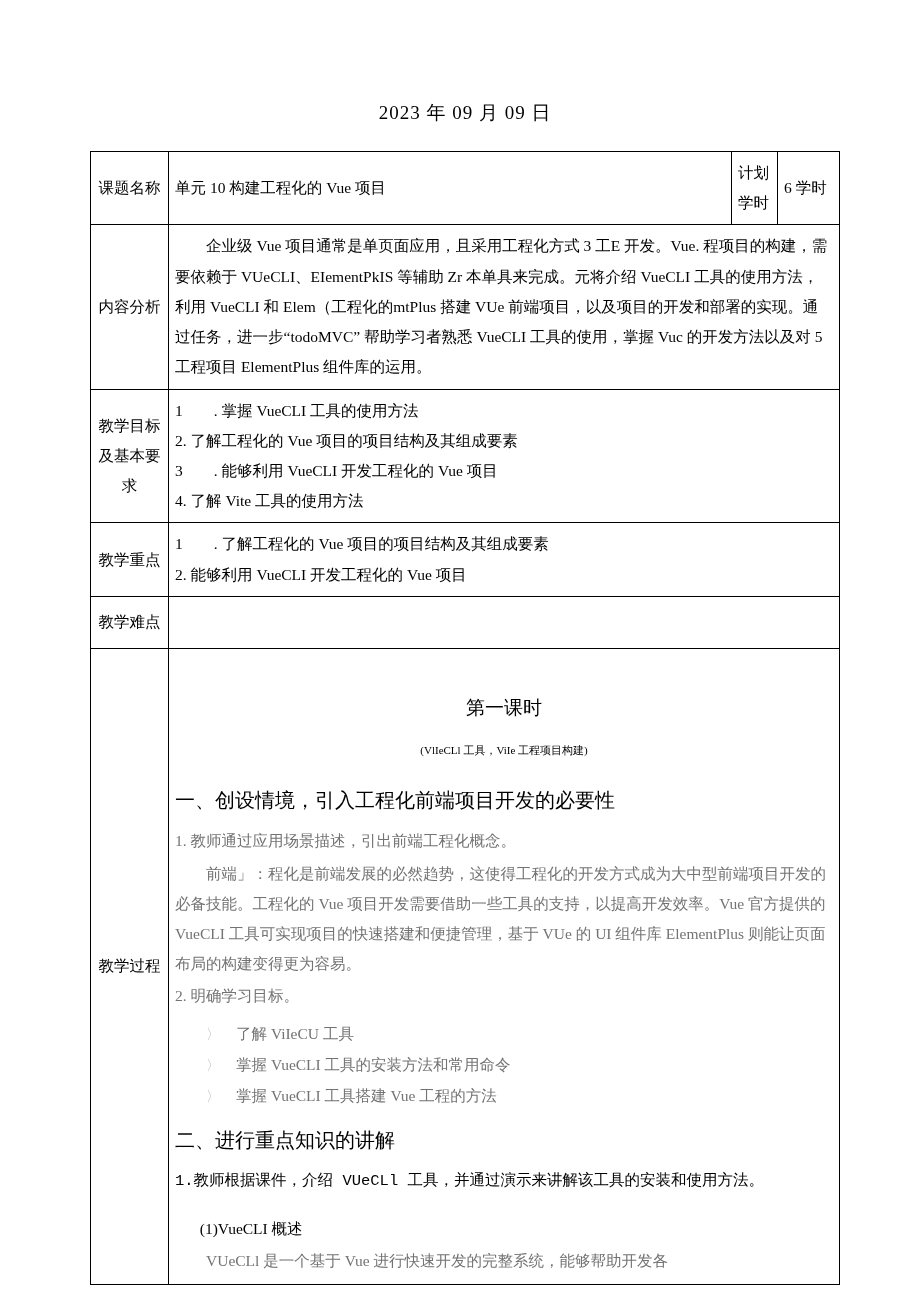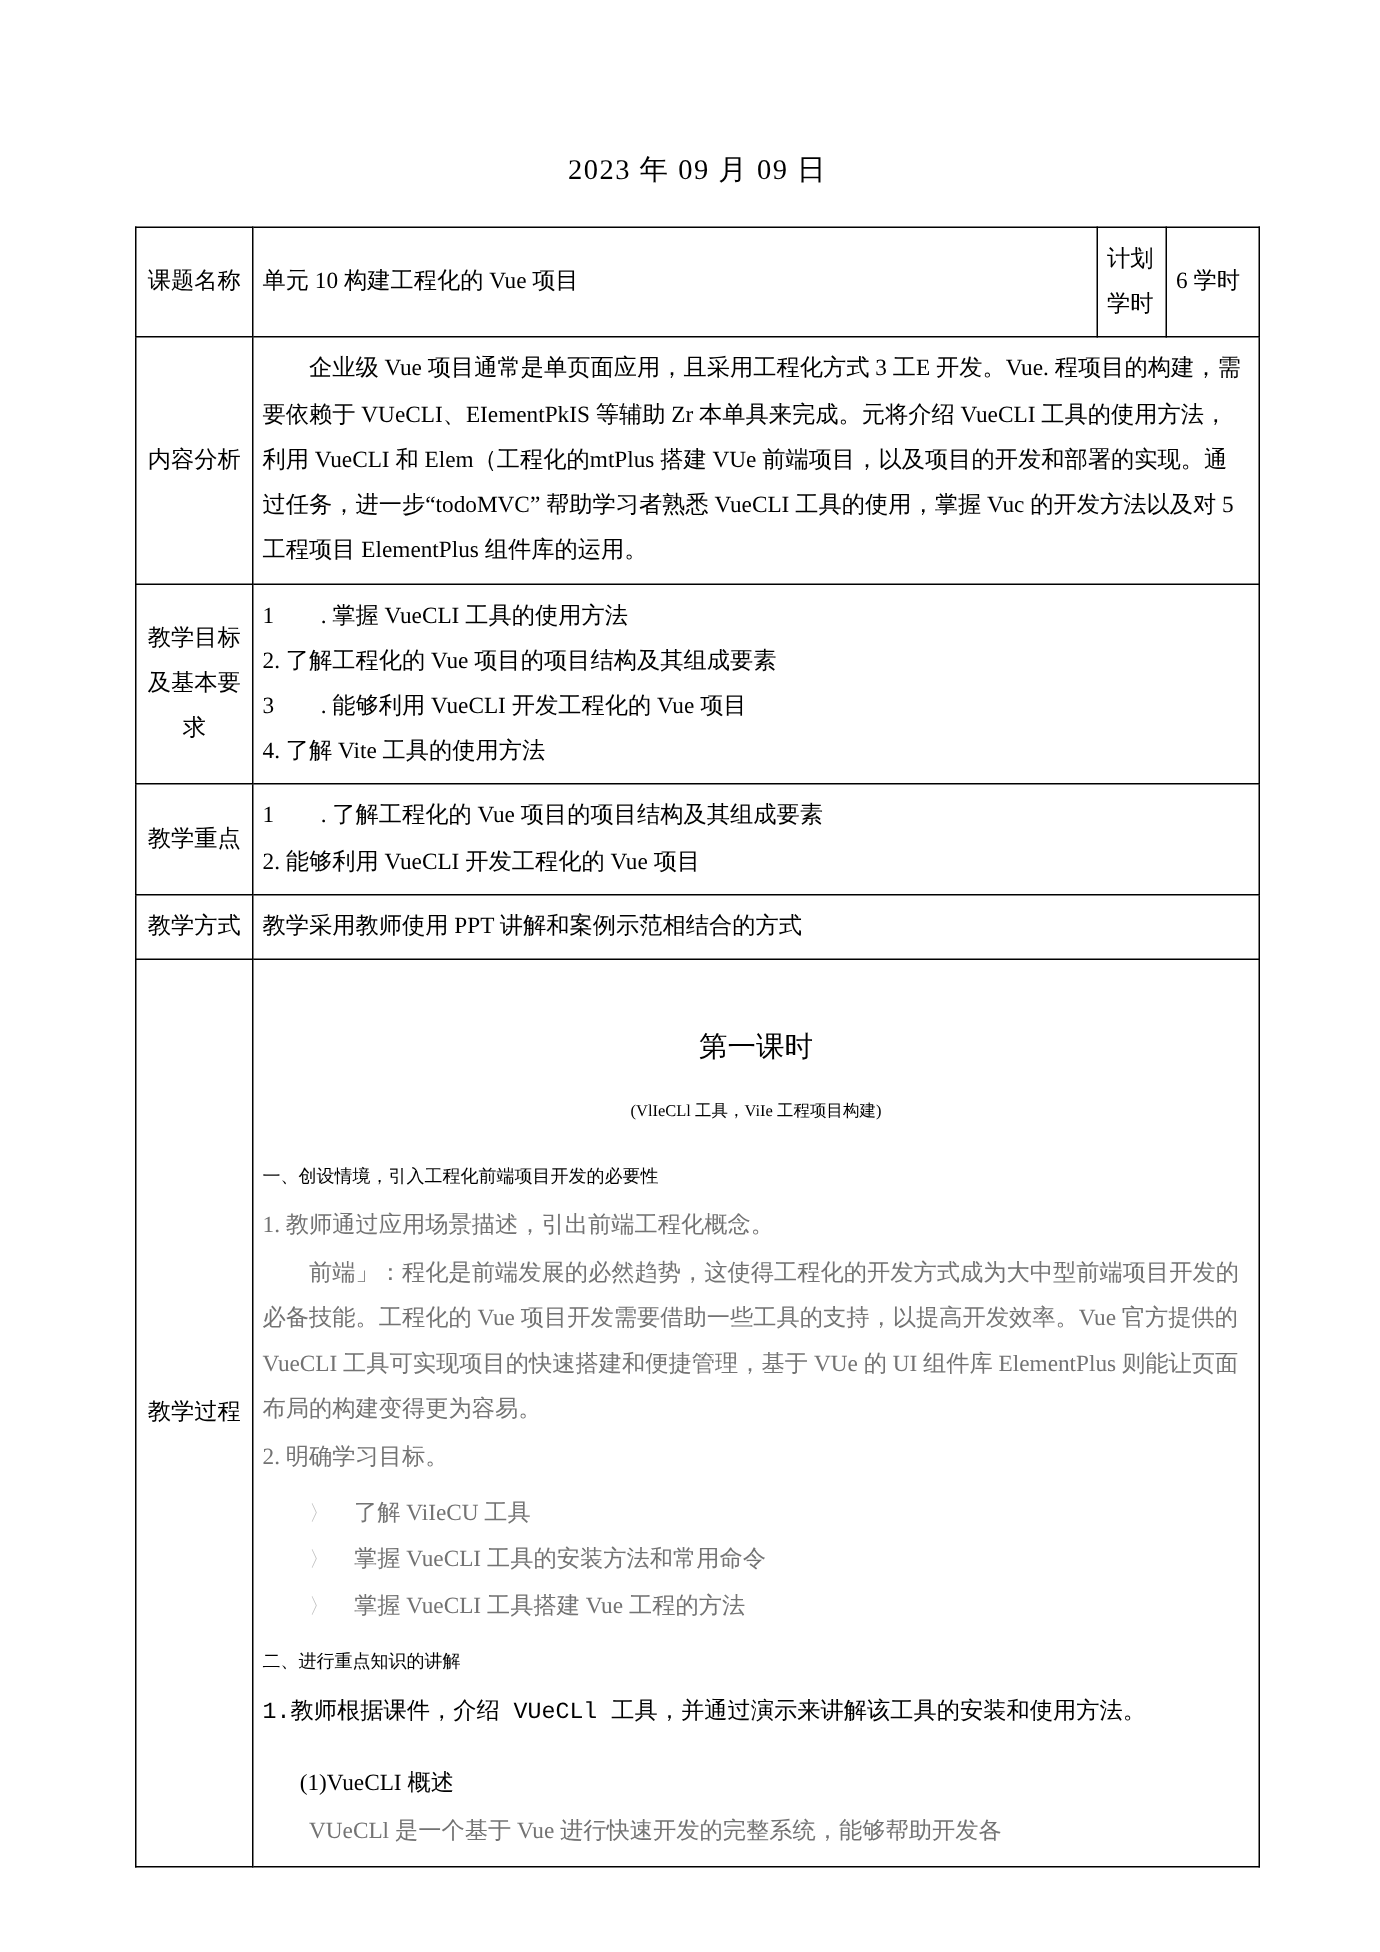--- a/index.html
+++ b/index.html
@@ -42,21 +42,21 @@
     text-align: center;
     font-size: 19px;
     margin: 34px 0 14px 0;
   }
   .section-subtitle-center {
     text-align: center;
     font-size: 11px;
     margin-bottom: 20px;
   }
   .h1line {
-    font-size: 12px;
+    font-size: 20px;
     margin: 8px 0 6px 0;
   }
   .body-p {
     margin: 0 0 2px 0;
   }
   .indent { text-indent: 2em; }
   .indent1 { padding-left: 1.6em; }
   .bullets { padding-left: 2em; margin: 6px 0 10px 0; }
   .bullets .row { display: flex; align-items: baseline; line-height: 2.0; }
   .chev {
@@ -103,25 +103,25 @@
   <tr>
     <td class="col-label">教学重点</td>
     <td colspan="3" class="content-cell">
       <div class="li-list">
         <div>1　　. 了解工程化的 Vue 项目的项目结构及其组成要素</div>
         <div>2. 能够利用 VueCLI 开发工程化的 Vue 项目</div>
       </div>
     </td>
   </tr>
 
+  <tr>
+    <td class="col-label" style="height:52px;">教学难点</td>
+    <td colspan="3"></td>
+  </tr>
 
-  <tr>
-    <td class="col-label">教学方式</td>
-    <td colspan="3" class="content-cell">教学采用教师使用 PPT 讲解和案例示范相结合的方式</td>
-  </tr>
 
   <tr>
     <td class="col-label" style="vertical-align:middle;">教学过程</td>
     <td colspan="3" class="content-cell">
 
       <div class="section-title-center">第一课时</div>
       <div class="section-subtitle-center">(VlIeCLl 工具，ViIe 工程项目构建)</div>
 
       <div class="h1line">一、创设情境，引入工程化前端项目开发的必要性</div>
 

